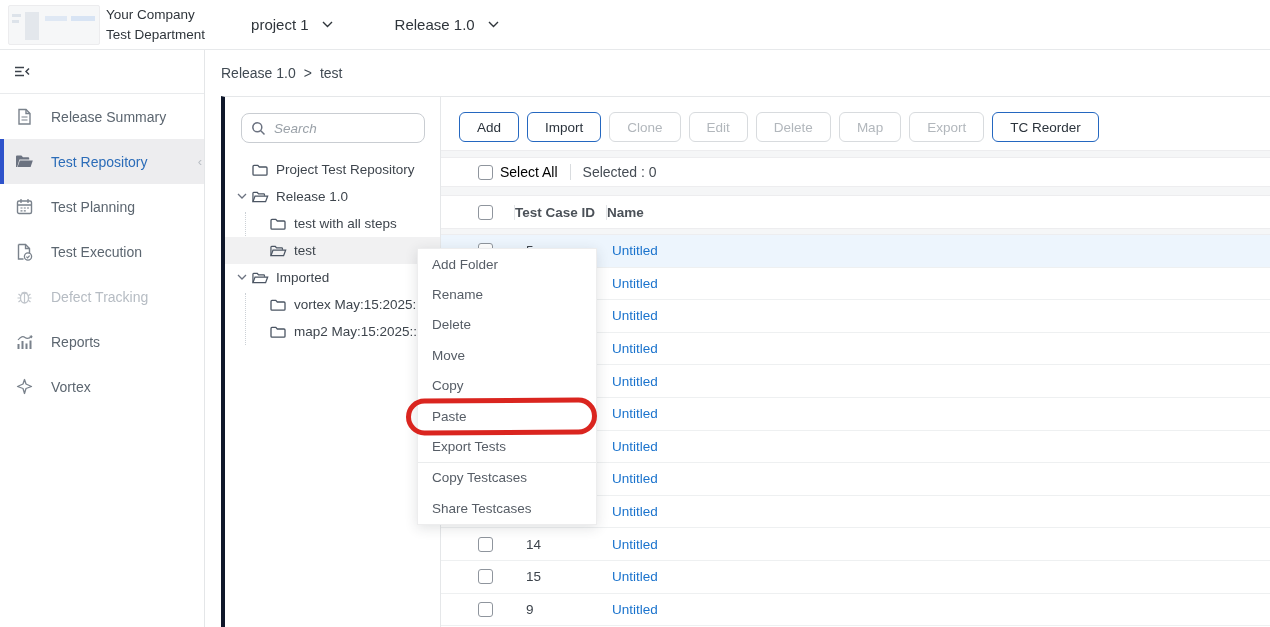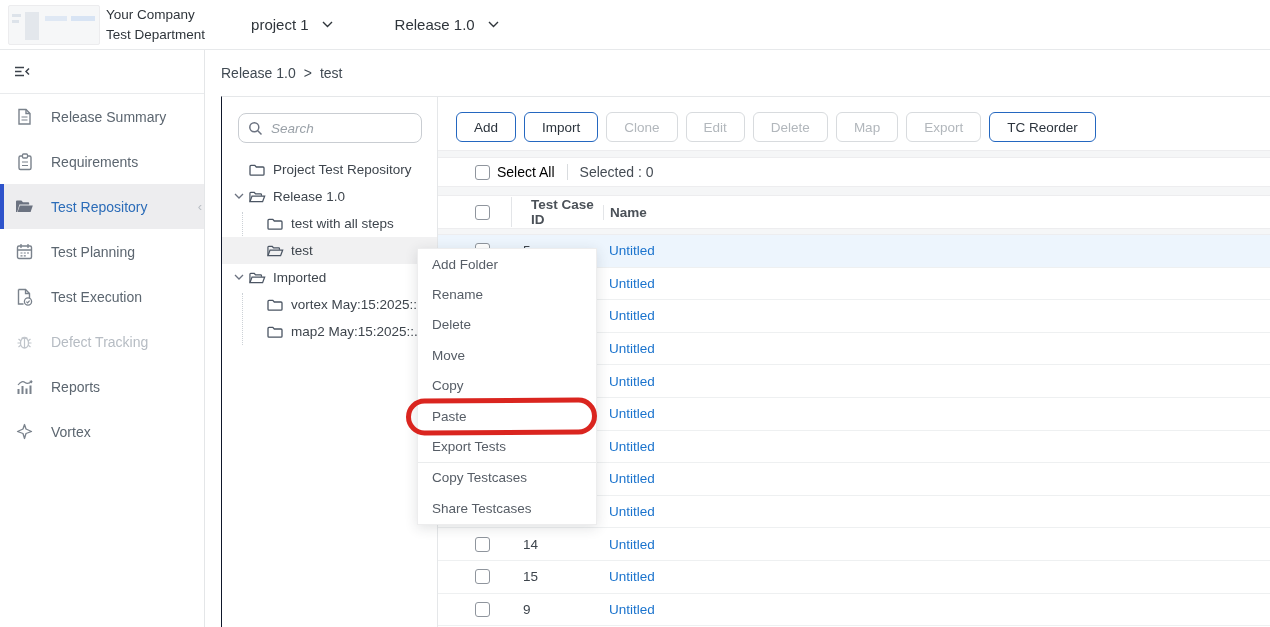--- a/index.html
+++ b/index.html
@@ -30,21 +30,21 @@
   .side-item.active { background: #ededef; }
   .side-item.active::before { content: ""; position: absolute; left: 0; top: 0; bottom: 0; width: 4px; background: #2e53cb; }
   .side-item.active .slabel { color: #2b6cb8; }
   .side-item.active::after { content: "\2039"; position: absolute; right: 2px; color: #b9bec4; font-size: 13px; }
   .side-item.muted .slabel { color: #b6bcc3; }
 
   
   .breadcrumb { position: absolute; left: 221px; top: 50px; height: 46px; display: flex; align-items: center; gap: 8px; font-size: 14px; color: #414a53; }
 
   
-  .main { position: absolute; left: 221px; top: 96px; right: 0; bottom: 0; border-top: 1px solid #e5e7e9; border-left: 1px solid #0f172a; display: flex; background: #fff; }
+  .main { position: absolute; left: 221px; top: 96px; right: 0; bottom: 0; border-top: 1px solid #e5e7e9; border-left: 4px solid #0f172a; display: flex; background: #fff; }
 
   
   .tree-panel { width: 216px; border-right: 1px solid #e5e7e9; position: relative; flex-shrink: 0; }
   .searchbox { position: absolute; left: 16px; top: 16px; width: 184px; height: 30px; border: 1px solid #c9cdd2; border-radius: 8px; display: flex; align-items: center; padding: 0 9px; gap: 8px; background: #fff; }
   .searchbox input { border: none; outline: none; width: 120px; font-size: 13.5px; font-family: "Liberation Sans", sans-serif; background: transparent; }
   .searchbox input::placeholder { font-style: italic; color: #9aa1a8; }
   .tree { position: absolute; left: 0; right: 0; top: 59px; }
   .tnode { height: 27px; display: flex; align-items: center; font-size: 13.5px; color: #3e454d; cursor: pointer; }
   .tnode .tchev { width: 13px; height: 13px; margin-right: 4px; display: inline-flex; align-items: center; justify-content: center; }
   .tnode .tchev.empty svg { visibility: hidden; }
@@ -63,22 +63,22 @@
   .band.b1 { top: 53px; height: 8px; }
   .band.b2 { top: 89px; height: 10px; }
   .band.b3 { top: 131px; height: 7px; }
   .selbar { position: absolute; left: 0; right: 0; top: 61px; height: 28px; display: flex; align-items: center; background: #fff; }
   .selbar .cb { margin-left: 37px; }
   .selbar .sel-label { margin-left: 7px; font-size: 14px; color: #000000; }
   .selbar .vdiv { width: 1px; height: 16px; background: #d9dcdf; margin: 0 12px; }
   .selbar .sel-count { font-size: 14px; color: #454c54; }
   .thead { position: absolute; left: 0; right: 0; top: 99px; height: 32px; display: flex; align-items: center; background: #fff; font-size: 13.5px; font-weight: bold; color: #4b5158; }
   .thead .cb { margin-left: 37px; }
-  .thead .col-id { margin-left: 21px; padding-left: 19px; border-left: 1px solid #e3e5e8; width: 92px; }
-  .thead .col-name { padding-left: 6px; border-left: 1px solid #e3e5e8; }
+  .thead .col-id { margin-left: 21px; padding-left: 0; border-left: 1px solid #e3e5e8; width: 92px; }
+  .thead .col-name { border-left: 1px solid #e3e5e8; }
   .rows { position: absolute; left: 0; right: 0; top: 138px; }
   .trow { height: 32.6px; display: flex; align-items: center; border-bottom: 1px solid #eef0f1; background: #fff; }
   .trow.highlight { background: #edf5fd; }
   .trow .cb { margin-left: 37px; }
   .trow .tid { margin-left: 33px; width: 86px; font-size: 13.5px; color: #3d444c; }
   .trow .tname { font-size: 13.5px; color: #1a73cd; text-decoration: none; cursor: pointer; }
   .cb { width: 15px; height: 15px; border: 1.6px solid #8f959d; border-radius: 3px; background: #fff; flex-shrink: 0; cursor: pointer; }
 
   
   .ctx-menu { position: absolute; left: 417px; top: 248px; width: 180px; background: #fff; border: 1px solid #ededee; box-shadow: 0 3px 12px rgba(40,50,60,0.14); z-index: 10; }
@@ -139,30 +139,20 @@
       <span class="sicon">
         <svg width="17" height="18" viewBox="0 0 17 18">
             <path d="M3 1.5 h7 l4 4 v10.5 h-11 z" fill="none" stroke="#7a828c" stroke-width="1.4"></path>
             <path d="M10 1.5 v4 h4" fill="none" stroke="#7a828c" stroke-width="1.4"></path>
             <path d="M5.5 9 h6 M5.5 12 h6" stroke="#7a828c" stroke-width="1.2"></path>
           </svg>
       </span>
       <span class="slabel">Release Summary</span>
     </div>
 
-    <div class="side-item">
-      <span class="sicon">
-        <svg width="16" height="18" viewBox="0 0 16 18">
-            <rect x="2" y="3" width="12" height="13.5" rx="1.5" fill="none" stroke="#7a828c" stroke-width="1.4"></rect>
-            <rect x="5.5" y="1" width="5" height="4" rx="1" fill="#fff" stroke="#7a828c" stroke-width="1.3"></rect>
-            <path d="M5 9 h6 M5 12.5 h6" stroke="#7a828c" stroke-width="1.2"></path>
-          </svg>
-      </span>
-      <span class="slabel">Requirements</span>
-    </div>
 
     <div class="side-item active">
       <span class="sicon">
         <svg width="19" height="15" viewBox="0 0 19 15">
             <path d="M1 13 V2.6 Q1 1.6 2 1.6 H6.4 L8 3.2 H13.2 Q14.2 3.2 14.2 4.2 V5.4 H4.4 L2.2 13 Z" fill="#6b7280"></path>
             <path d="M4.8 6.4 H17.8 L15.6 13 H2.6 Z" fill="#6b7280"></path>
           </svg>
       </span>
       <span class="slabel">Test Repository</span>
     </div>

